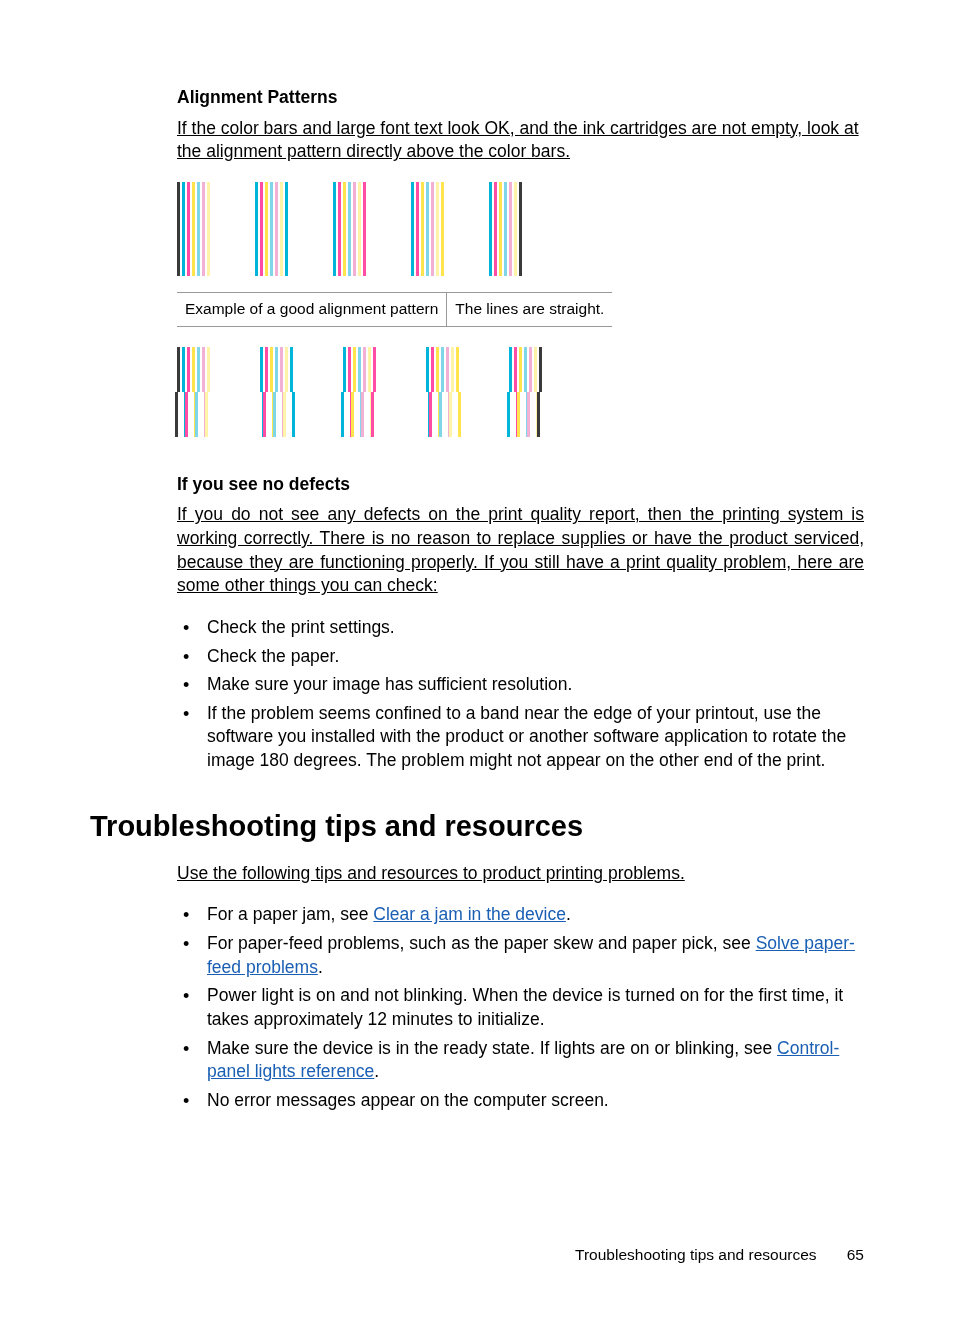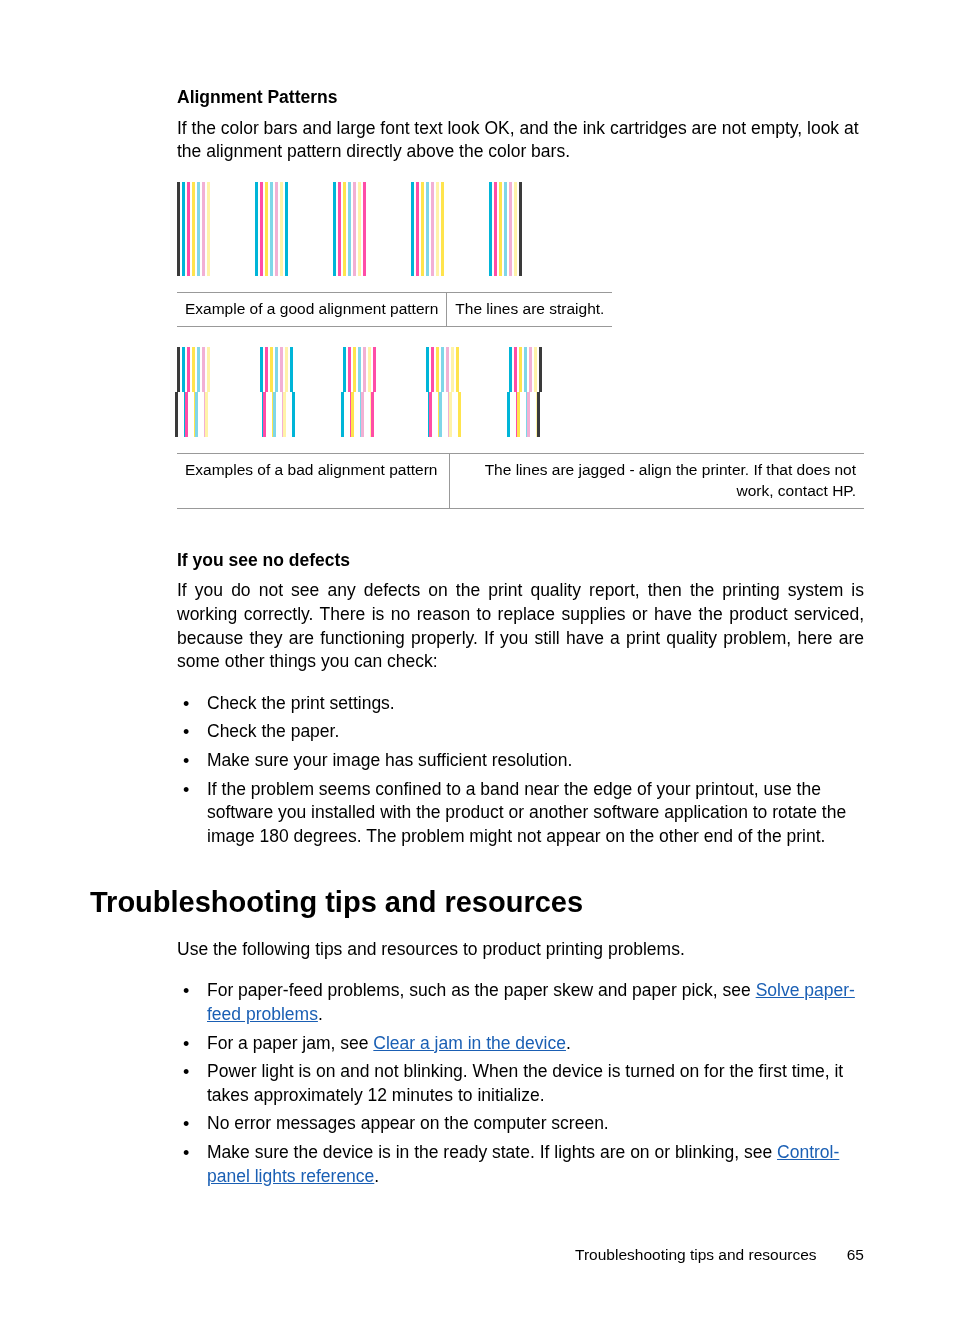--- a/index.html
+++ b/index.html
@@ -1,32 +1,32 @@
 <!DOCTYPE html>
 <html><head>
   <meta charset="utf-8">
   <style>
     * { box-sizing: border-box; margin: 0; padding: 0; }
     body { font-family: Arial, Helvetica, sans-serif; width: 954px; height: 1321px; position: relative; color: #000; background: #fff; font-size: 17.5px; line-height: 1.35; }
     .page { padding: 86px 90px 50px 90px; }
     .indent { margin-left: 87px; }
     .subhead { font-weight: bold; margin-bottom: 7px; }
-    .para { margin-bottom: 18px; }
+    .para { margin-bottom: 18px; text-decoration: underline; }
     a { color: #1a5fb4; text-decoration: underline; }
 
     .pattern-row { display: flex; gap: 45px; margin-top: 18px; margin-bottom: 16px; }
     .pattern-row.bad { gap: 50px; }
     .cluster { display: flex; height: 94px; }
     .cluster.bad { height: 90px; }
     .line { width: 3px; margin-right: 2px; height: 100%; }
     .line.last { margin-right: 0; }
 
     table.caption { border-collapse: collapse; font-size: 15.5px; margin-bottom: 20px; }
     table.caption td { border-top: 1px solid #999; border-bottom: 1px solid #999; padding: 6px 8px; vertical-align: top; }
-    table.caption td + td { border-left: 1px solid #999; text-align: right; }
+    table.caption td + td { border-left: 1px solid #999; }
     table.caption.wide { width: 100%; }
     table.caption.wide td:first-child { width: 272px; }
 
     ul.bullets { list-style: none; padding-left: 0; }
     ul.bullets > li { position: relative; padding-left: 30px; margin-bottom: 5px; }
     ul.bullets > li:before { content: "•"; position: absolute; left: 6px; top: 0; font-size: 18px; }
 
     h1.section { font-size: 29px; font-weight: bold; margin: 34px 0 16px 0; }
 
     .footer { position: absolute; bottom: 55px; left: 0; right: 90px; text-align: right; font-size: 15.5px; }
@@ -250,52 +250,44 @@
             <div class="seg top" style="background: rgb(255, 243, 168); left: 0px;"></div>
             <div class="seg bot" style="background: rgb(255, 243, 168); left: 2px;"></div>
           </div>
           <div class="jag" style="width: 3px; margin-right: 0px;">
             <div class="seg top" style="background: rgb(58, 58, 58); left: 0px;"></div>
             <div class="seg bot" style="background: rgb(58, 58, 58); left: -2px;"></div>
           </div>
         </div>
       </div>
 
-    <table class="caption wide">
-      <tbody>
-          <tr>
-        <td>Examples of a bad alignment pattern</td>
-        <td>The lines are jagged - align the printer. If that does not work, contact HP.</td>
-      </tr>
-    </tbody>
-      </table>
 
     <div style="height: 20px;"></div>
 
     <div class="subhead">If you see no defects</div>
     <div class="para" style="text-align: justify;">If you do not see any defects on the print quality report, then the printing system is working correctly. There is no reason to replace supplies or have the product serviced, because they are functioning properly. If you still have a print quality problem, here are some other things you can check:</div>
 
     <ul class="bullets" id="bullets2">
         <li>Check the print settings.</li>
         <li>Check the paper.</li>
         <li>Make sure your image has sufficient resolution.</li>
         <li>If the problem seems confined to a band near the edge of your printout, use the software you installed with the product or another software application to rotate the image 180 degrees. The problem might not appear on the other end of the print.</li>
       </ul>
   </div>
 
   <h1 class="section">Troubleshooting tips and resources</h1>
 
   <div class="indent">
     <div class="para">Use the following tips and resources to product printing problems.</div>
     <ul class="bullets" id="bullets3">
+        <li>For a paper jam, see <a href="#">Clear a jam in the device</a>.</li>
         <li>For paper-feed problems, such as the paper skew and paper pick, see <a href="#">Solve paper-feed problems</a>.</li>
-        <li>For a paper jam, see <a href="#">Clear a jam in the device</a>.</li>
         <li>Power light is on and not blinking. When the device is turned on for the first time, it takes approximately 12 minutes to initialize.</li>
+        <li>Make sure the device is in the ready state. If lights are on or blinking, see <a href="#">Control-panel lights reference</a>.</li>
         <li>No error messages appear on the computer screen.</li>
-        <li>Make sure the device is in the ready state. If lights are on or blinking, see <a href="#">Control-panel lights reference</a>.</li>
       </ul>
   </div>
 
 </div>
 
 <div class="footer">
   <span>Troubleshooting tips and resources</span>
   &nbsp;&nbsp;&nbsp;&nbsp;&nbsp;
   <span>65</span>
 </div>

